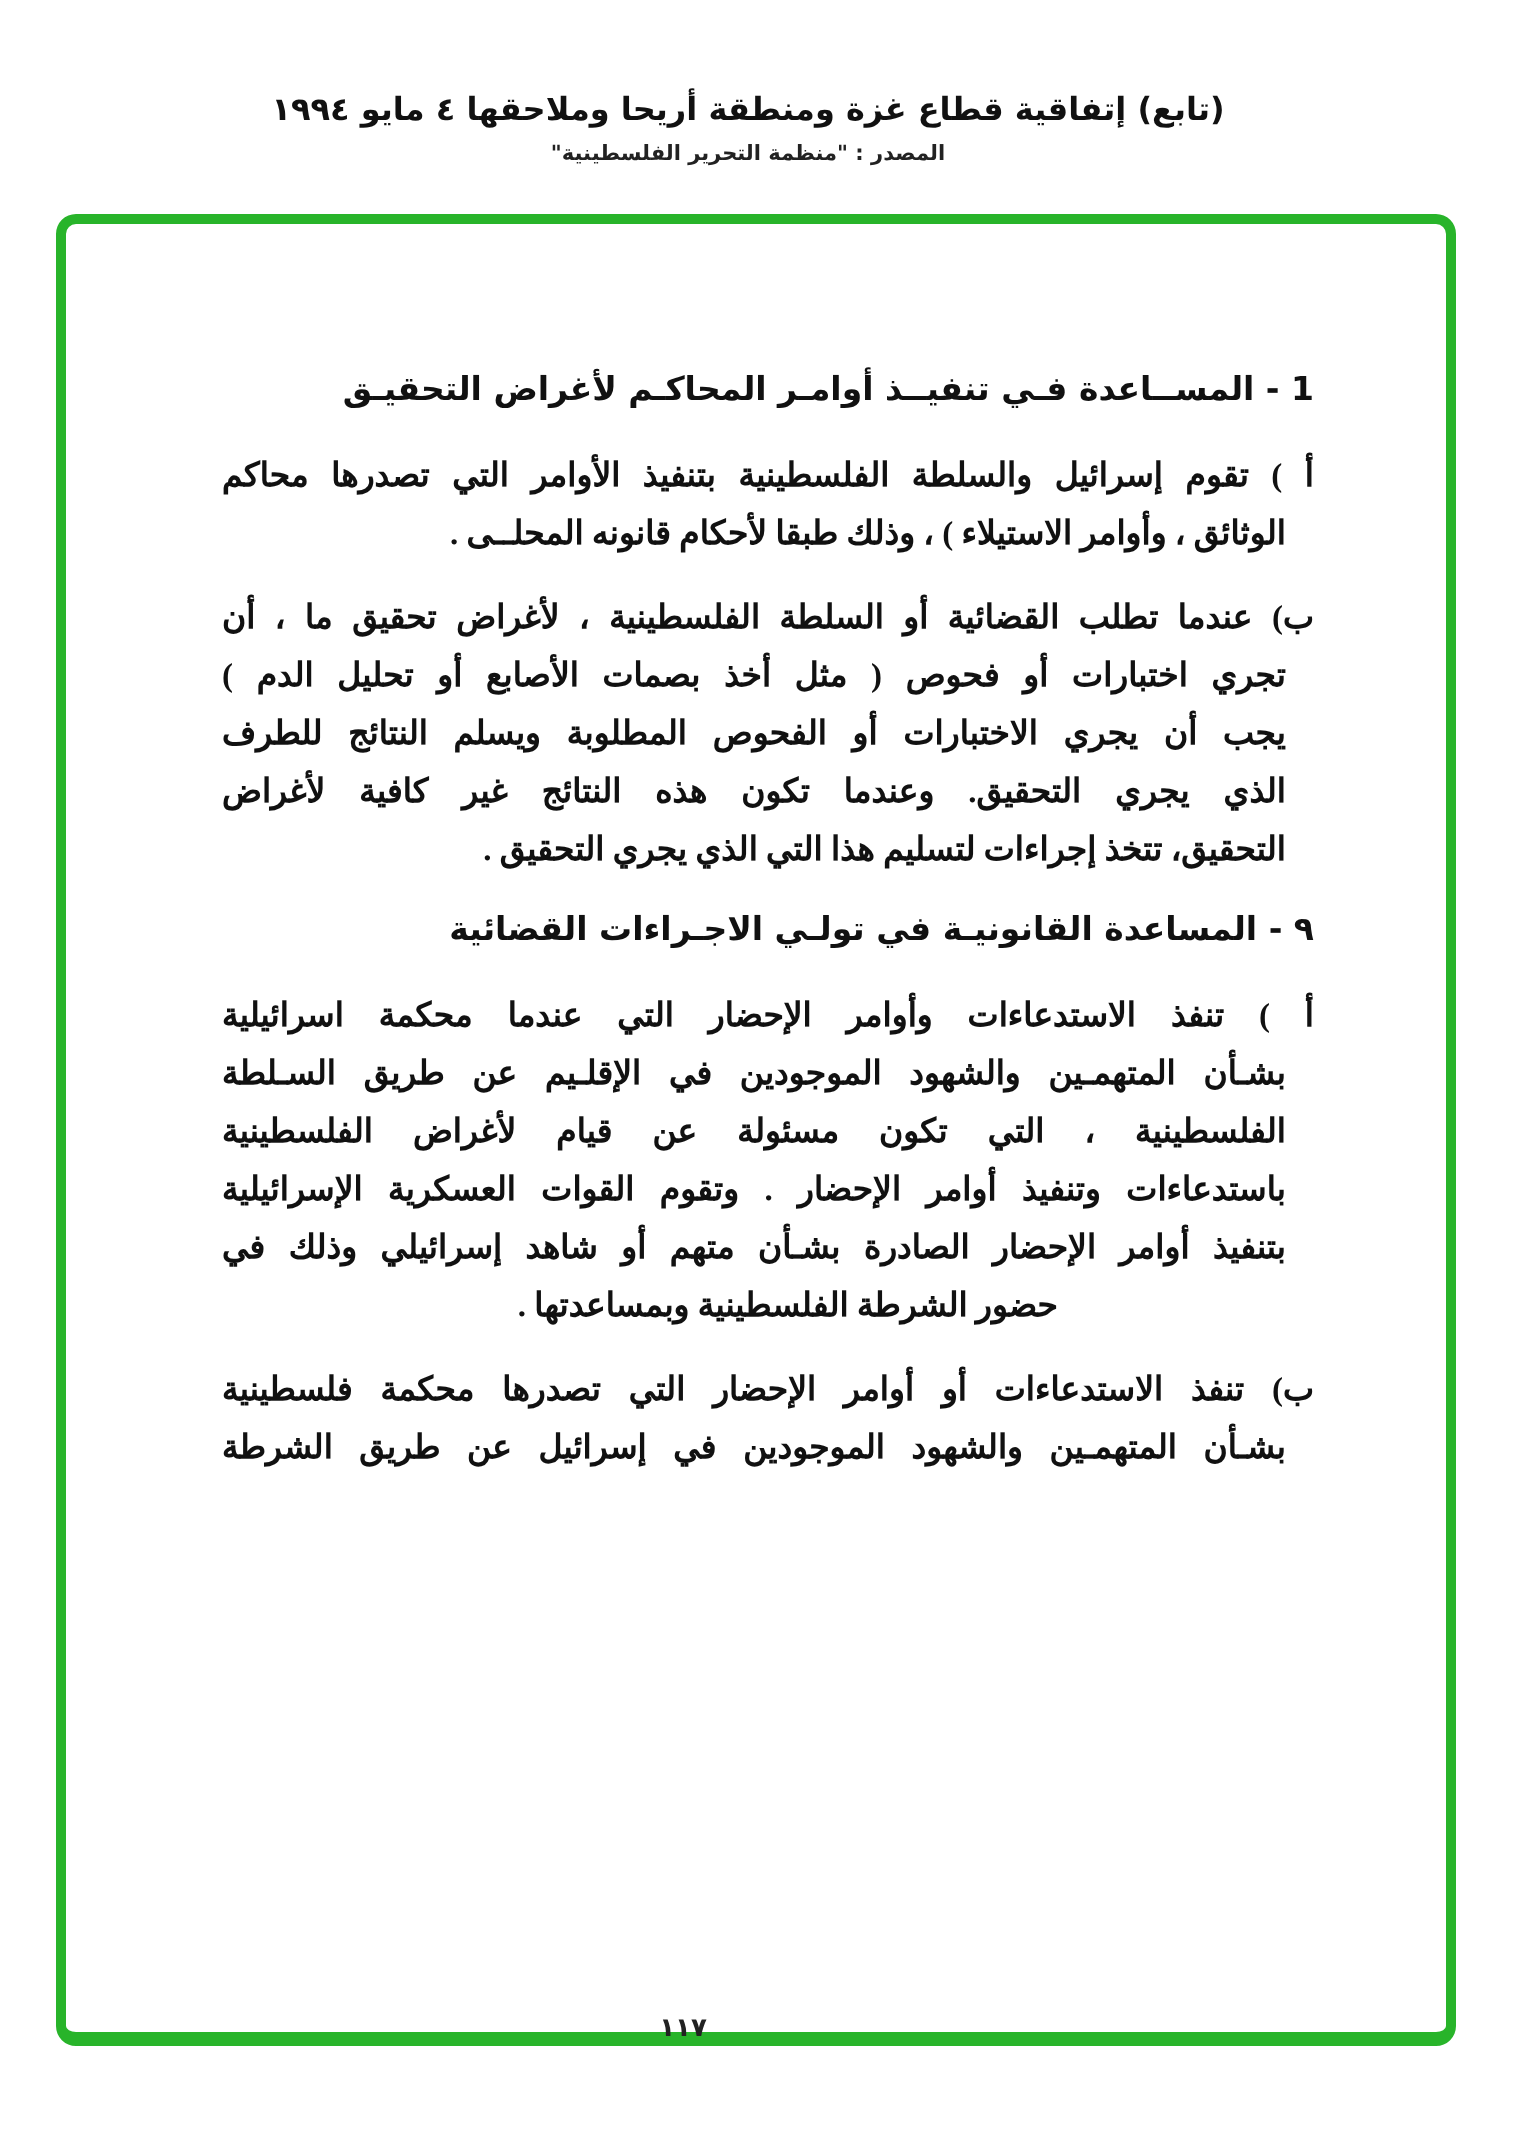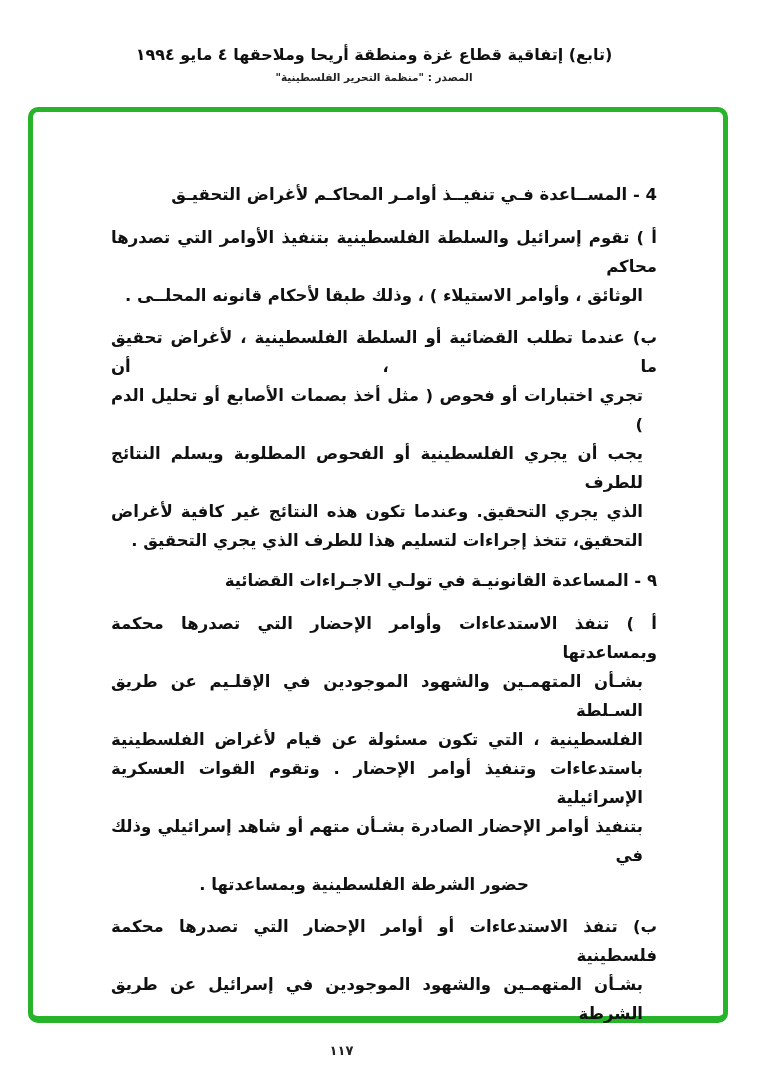--- a/index.html
+++ b/index.html
@@ -29,69 +29,69 @@
   }
   
   .content{
     position:absolute;top:70px;right:66px;left:78px;
     direction:rtl;
   }
   .sec-heading{
     font-size:16.5px;font-weight:bold;line-height:25px;
     margin:0 0 16px 0;text-align:right;white-space:nowrap;
   }
-  .para{margin:1px 0 13px 0;}
+  .para{margin:1px 0 13px 0;font-family:Liberation Serif, serif;}
   .line{
     font-size:16.5px;font-weight:bold;line-height:29px;
     text-align:right;white-space:normal;
   }
   .jl{ text-align:justify; text-align-last:justify; }
   .cont{ padding-right:14px; }
   .endline{ text-align:right; text-align-last:right; }
   .indent-deep{ padding-right:128px; }
   .sec{ margin-bottom:6px; }
   
   .footer{
-    position:absolute;top:1040px;left:0;width:683px;text-align:center;
+    position:absolute;top:1003px;left:0;width:683px;text-align:center;
   }
   .pagenum{ font-size:13px;font-weight:bold;letter-spacing:2px;color:#222; }
 </style>
 </head>
 <body>
 
 <div class="hdr">
   <div class="hdr-title">(تابع) إتفاقية قطاع غزة ومنطقة أريحا وملاحقها ٤ مايو ١٩٩٤</div>
   <div class="hdr-source">المصدر :  "منظمة التحرير الفلسطينية"</div>
 </div>
 
 <div class="frame">
   <div class="content">
 
     <div class="sec">
-      <div class="sec-heading">4 - المســاعدة فـي تنفيــذ أوامـر المحاكـم لأغراض التحقيـق</div>
+      <div class="sec-heading">1 - المســاعدة فـي تنفيــذ أوامـر المحاكـم لأغراض التحقيـق</div>
 
       <div class="para">
         <div class="line jl">أ )  تقوم إسرائيل والسلطة الفلسطينية بتنفيذ الأوامر التي تصدرها محاكم</div>
         <div class="line endline cont">الوثائق ، وأوامر الاستيلاء ) ،  وذلك طبقا لأحكام قانونه المحلــى .</div>
       </div>
 
       <div class="para">
         <div class="line jl">ب) عندما تطلب القضائية أو السلطة الفلسطينية ، لأغراض تحقيق ما ، أن</div>
         <div class="line jl cont">تجري اختبارات أو فحوص ( مثل أخذ بصمات الأصابع أو تحليل الدم )</div>
-        <div class="line jl cont">يجب أن يجري الفلسطينية أو الفحوص المطلوبة ويسلم النتائج للطرف</div>
+        <div class="line jl cont">يجب أن يجري الاختبارات أو الفحوص المطلوبة ويسلم النتائج للطرف</div>
         <div class="line jl cont">الذي يجري التحقيق. وعندما تكون هذه النتائج غير كافية لأغراض</div>
-        <div class="line endline cont">التحقيق، تتخذ إجراءات لتسليم هذا للطرف الذي يجري التحقيق .</div>
+        <div class="line endline cont">التحقيق، تتخذ إجراءات لتسليم هذا التي الذي يجري التحقيق .</div>
       </div>
     </div>
 
     <div class="sec">
       <div class="sec-heading">٩ - المساعدة القانونيـة في تولـي الاجـراءات القضائية</div>
 
       <div class="para">
-        <div class="line jl">أ )  تنفذ الاستدعاءات وأوامر الإحضار التي تصدرها محكمة وبمساعدتها</div>
+        <div class="line jl">أ )  تنفذ الاستدعاءات وأوامر الإحضار التي عندما محكمة اسرائيلية</div>
         <div class="line jl cont">بشـأن المتهمـين والشهود الموجودين في الإقلـيم عن طريق السـلطة</div>
         <div class="line jl cont">الفلسطينية ، التي تكون مسئولة عن قيام لأغراض الفلسطينية</div>
         <div class="line jl cont">باستدعاءات وتنفيذ أوامر الإحضار . وتقوم القوات العسكرية الإسرائيلية</div>
         <div class="line jl cont">بتنفيذ أوامر الإحضار الصادرة بشـأن متهم أو شاهد إسرائيلي وذلك في</div>
         <div class="line endline cont indent-deep">حضور الشرطة الفلسطينية وبمساعدتها .</div>
       </div>
 
       <div class="para">
         <div class="line jl">ب) تنفذ الاستدعاءات أو أوامر الإحضار التي تصدرها محكمة فلسطينية</div>
         <div class="line jl cont">بشـأن المتهمـين والشهود الموجودين في إسرائيل عن طريق الشرطة</div>

